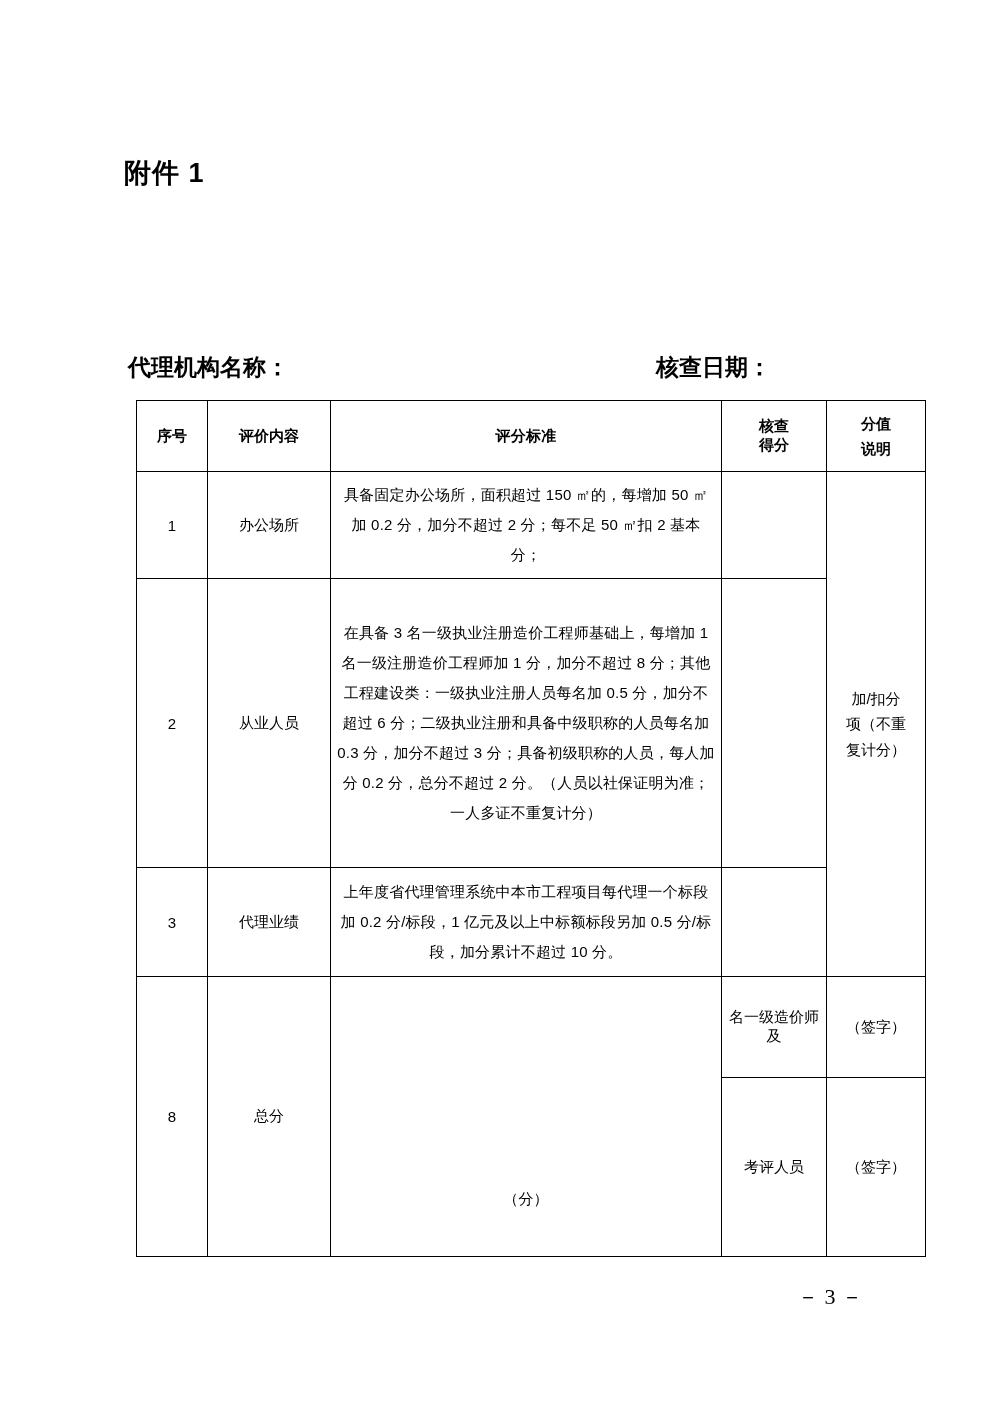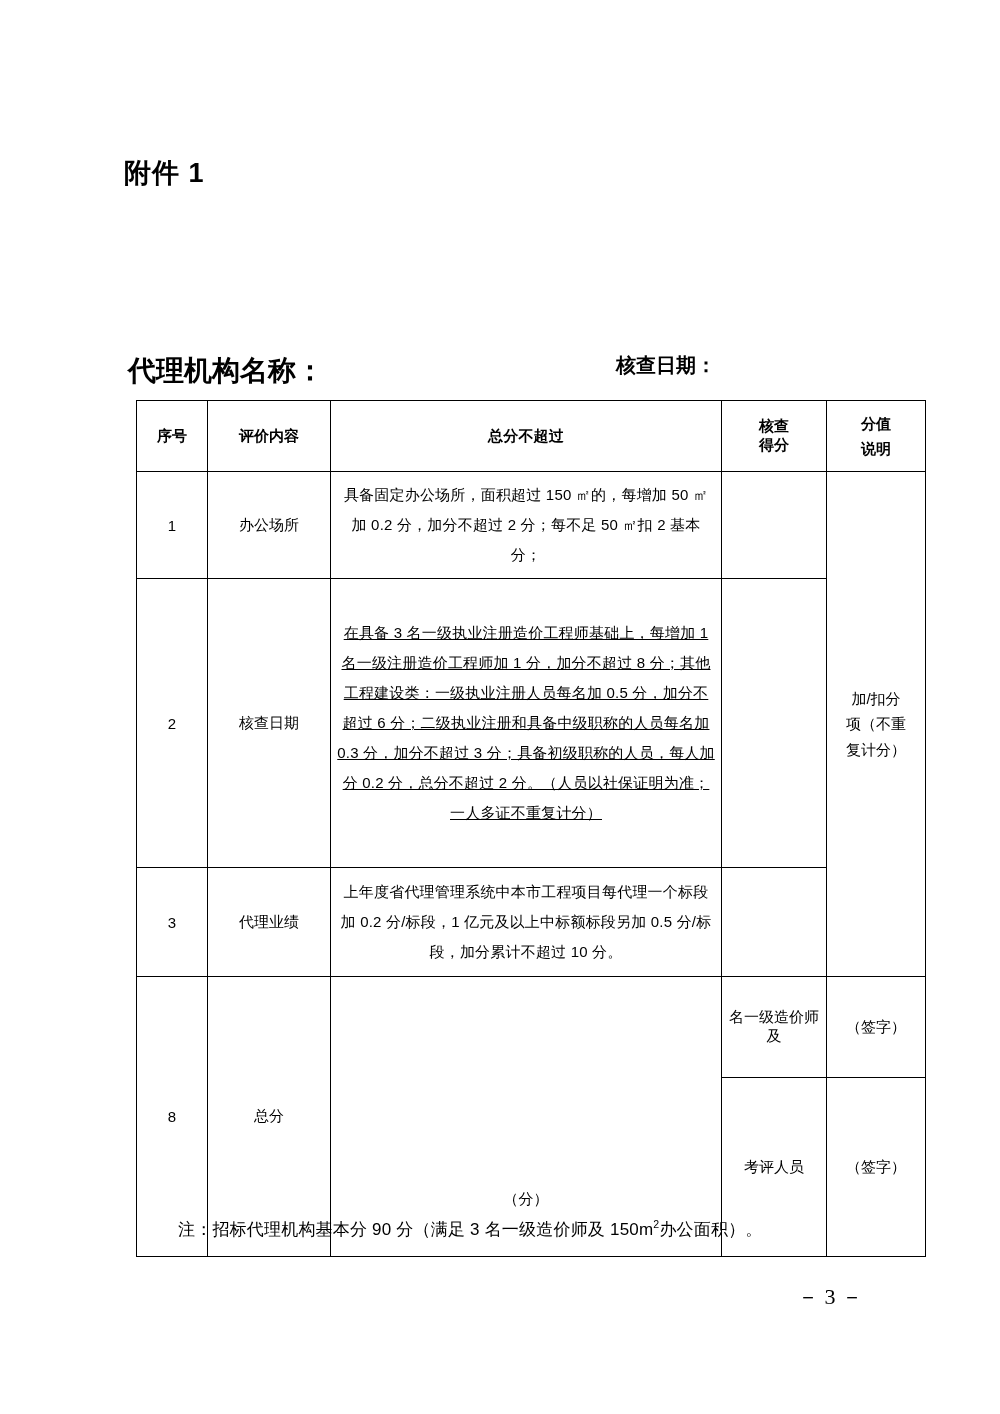--- a/index.html
+++ b/index.html
@@ -45,29 +45,29 @@
     position: absolute;
     left: 128px;
     top: 352px;
     width: 760px;
     height: 34px;
   }
   .field-agency {
     position: absolute;
     left: 0;
     top: 0;
-    font-size: 28px;
+    font-size: 23px;
     font-weight: bold;
     font-family: "Liberation Sans", sans-serif;
   }
   .field-date {
     position: absolute;
-    left: 488px;
+    left: 528px;
     top: 0;
-    font-size: 20px;
+    font-size: 23px;
     font-weight: bold;
     font-family: "Liberation Sans", sans-serif;
   }
   table.score-table {
     position: absolute;
     left: 136px;
     top: 400px;
     width: 756px;
     border-collapse: collapse;
     table-layout: fixed;
@@ -103,21 +103,21 @@
   }
   td.score {
     width: 92px;
     margin-left: 20px;
   }
   td.note {
     width: 86px;
     line-height: 1.7;
   }
   .row1 .criteria { height: 98px; }
-  .row2 .criteria { height: 280px; text-decoration: underline; }
+  .row2 .criteria { height: 280px; }
   .row3 .criteria { height: 100px; }
   td.sig-label {
     height: 92px;
     font-size: 17px;
   }
   td.sig-blank {
     font-size: 16px;
     margin-top: 40px;
   }
   td.total-idx, td.total-label {
@@ -158,21 +158,21 @@
   <div class="fields-row">
     <div class="field-agency">代理机构名称：</div>
     <div class="field-date">核查日期：</div>
   </div>
 
   <table class="score-table">
     <tbody>
       <tr>
         <td class="header-cell idx">序号</td>
         <td class="header-cell content">评价内容</td>
-        <td class="header-cell criteria" style="text-align:center;">总分不超过</td>
+        <td class="header-cell criteria" style="text-align:center;">评分标准</td>
         <td class="header-cell score">
           <div>核查</div>
           <div>得分</div>
         </td>
         <td class="header-cell note">
           <div>分值</div>
           <div>说明</div>
         </td>
       </tr>
 
@@ -183,21 +183,21 @@
         <td class="score"></td>
         <td class="note" rowspan="3">
           <div>加/扣分</div>
           <div>项（不重</div>
           <div>复计分）</div>
         </td>
       </tr>
 
       <tr class="row2">
         <td class="idx">2</td>
-        <td class="content">核查日期</td>
+        <td class="content">从业人员</td>
         <td class="criteria">在具备 3 名一级执业注册造价工程师基础上，每增加 1 名一级注册造价工程师加 1 分，加分不超过 8 分；其他工程建设类：一级执业注册人员每名加 0.5 分，加分不超过 6 分；二级执业注册和具备中级职称的人员每名加 0.3 分，加分不超过 3 分；具备初级职称的人员，每人加分 0.2 分，总分不超过 2 分。（人员以社保证明为准；一人多证不重复计分）</td>
         <td class="score"></td>
       </tr>
 
       <tr class="row3">
         <td class="idx">3</td>
         <td class="content">代理业绩</td>
         <td class="criteria">上年度省代理管理系统中本市工程项目每代理一个标段加 0.2 分/标段，1 亿元及以上中标额标段另加 0.5 分/标段，加分累计不超过 10 分。</td>
         <td class="score"></td>
       </tr>
@@ -210,21 +210,18 @@
         <td class="note sig-blank">（签字）</td>
       </tr>
 
       <tr>
         <td class="score sig-label" style="height:170px;">考评人员</td>
         <td class="note sig-blank">（签字）</td>
       </tr>
     </tbody>
   </table>
 
-  <div class="footnote">
-    <span>注：招标代理机构基本分 90 分（满足 3 名一级造价师及 150m</span><sup>2</sup><span>办公面积）。</span>
-  </div>
 
   <div class="page-number">
     <span>－ 3 －</span>
   </div>
 
 </div>
 
 </body></html>

